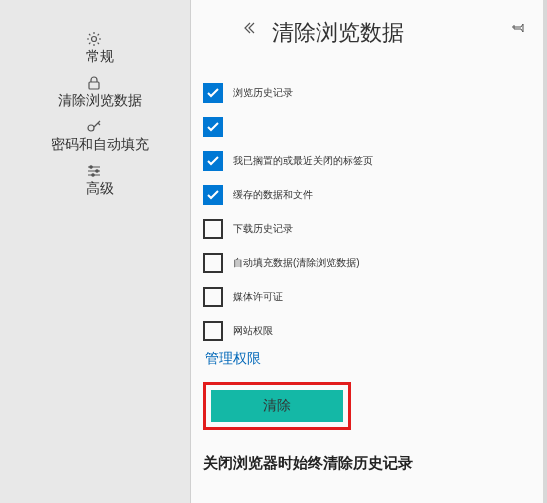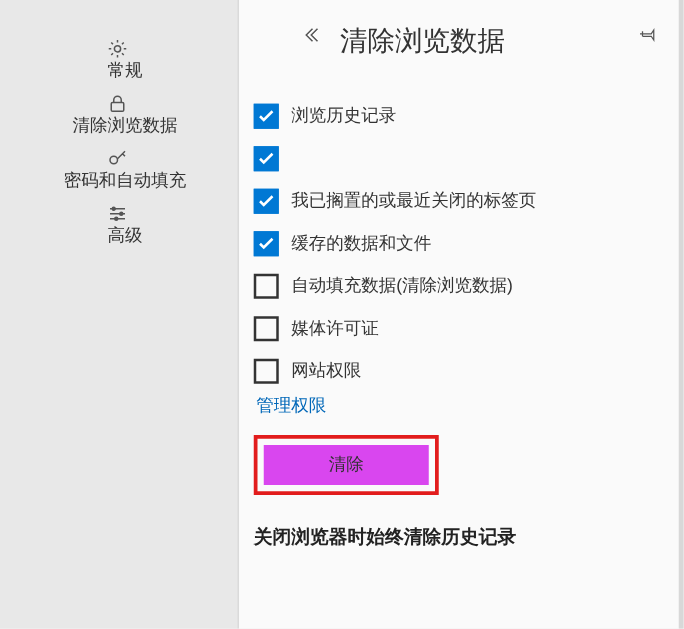--- a/index.html
+++ b/index.html
@@ -97,40 +97,40 @@
       background: #0078d4;
       border-color: #0078d4;
     }
     .checkbox.checked svg {
       display: block;
     }
     .checkbox svg {
       display: none;
     }
     .checkbox-label {
-      font-size: 14px;
+      font-size: 10px;
       color: #333;
     }
     .link-text {
       color: #0067b8;
       font-size: 14px;
       padding-left: 14px;
       cursor: pointer;
       margin-top: 2px;
     }
     .clear-button-wrapper {
       margin: 14px 12px 16px 12px;
       border: 3px solid #e21c1c;
       padding: 5px;
       width: 148px;
     }
     .clear-button {
       width: 100%;
       height: 32px;
-      background: #d946ef;
+      background: #14b8a6;
       border: none;
       font-size: 14px;
       color: #333;
       cursor: pointer;
     }
     .section-title {
       font-size: 15px;
       font-weight: 600;
       color: #222;
       padding: 8px 12px 10px 12px;
@@ -230,20 +230,24 @@
       <div class="checkbox-row">
         <span class="checkbox checked">
           <svg width="14" height="14" viewBox="0 0 14 14">
             <path d="M2 7l3 3 7-7" stroke="#fff" stroke-width="2" fill="none"></path>
           </svg>
         </span>
         <span class="checkbox-label">缓存的数据和文件</span>
       </div>
       <div class="checkbox-row">
         <span class="checkbox"></span>
+        <span class="checkbox-label">下载历史记录</span>
+      </div>
+      <div class="checkbox-row">
+        <span class="checkbox"></span>
         <span class="checkbox-label">自动填充数据(清除浏览数据)</span>
       </div>
       <div class="checkbox-row">
         <span class="checkbox"></span>
         <span class="checkbox-label">媒体许可证</span>
       </div>
       <div class="checkbox-row">
         <span class="checkbox"></span>
         <span class="checkbox-label">网站权限</span>
       </div>

